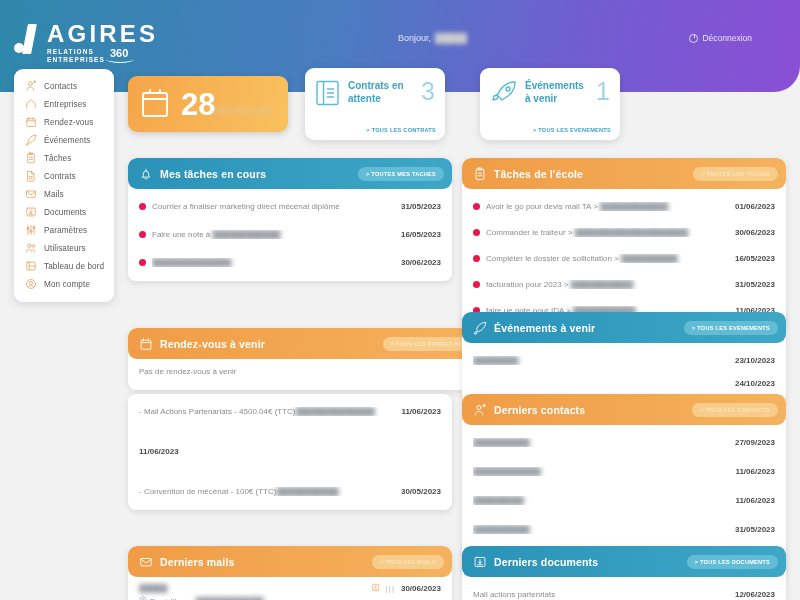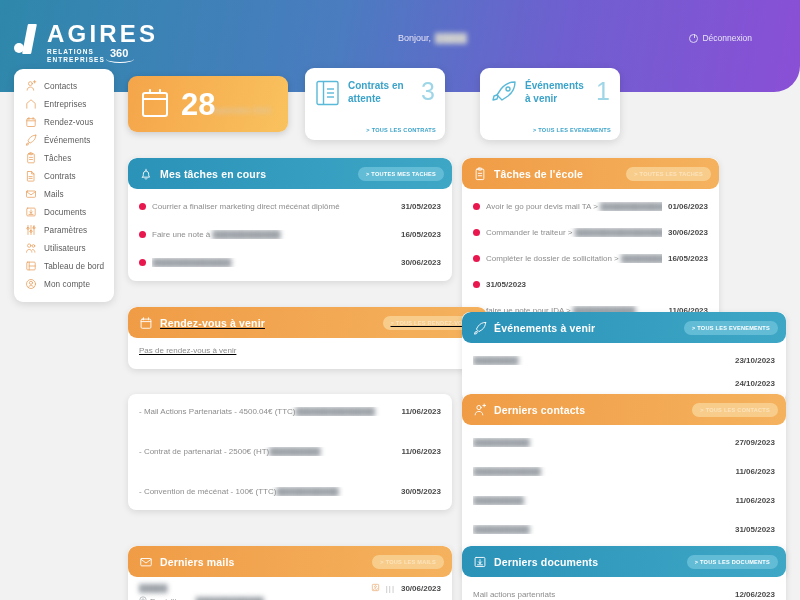--- a/index.html
+++ b/index.html
@@ -325,21 +325,21 @@
         <span class="txt"><span>Faire une note à </span><span class="blur">████████████</span></span>
         <span class="date">16/05/2023</span>
       </div>
       <div class="row" style="min-height:22px;">
         <span class="bullet"></span>
         <span class="txt"><span></span><span class="blur">██████████████</span></span>
         <span class="date">30/06/2023</span>
       </div>
     </div>
   </div>
-<div class="panel" id="p-school" style="left:462px;top:158px;width:257px;">
+<div class="panel" id="p-school" style="left:462px;top:158px;width:324px;">
     <div class="panel-head orange">
       <span class="panel-ico">
         <svg width="14" height="14" viewBox="0 0 20 20" fill="none" stroke="currentColor" stroke-width="1.3" stroke-linecap="round" stroke-linejoin="round">
           <rect x="4.5" y="3" width="11" height="15" rx="1.4"></rect>
           <rect x="7.5" y="1.5" width="5" height="3" rx="1"></rect>
           <line x1="7.5" y1="9" x2="12.5" y2="9"></line>
           <line x1="7.5" y1="12.5" x2="12.5" y2="12.5"></line>
         </svg>
       </span>
       <span class="panel-title">Tâches de l'école</span>
@@ -356,30 +356,31 @@
         <span class="txt"><span>Commander le traiteur &gt; </span><span class="blur">████████████████████</span></span>
         <span class="date">30/06/2023</span>
       </div>
       <div class="row" style="min-height:22px;">
         <span class="bullet"></span>
         <span class="txt"><span>Compléter le dossier de sollicitation &gt; </span><span class="blur">██████████</span></span>
         <span class="date">16/05/2023</span>
       </div>
       <div class="row" style="min-height:22px;">
         <span class="bullet"></span>
+        <span class="txt"><span>facturation pour 2023 &gt; </span><span class="blur">███████████</span></span>
         <span class="date">31/05/2023</span>
       </div>
       <div class="row" style="min-height:22px;">
         <span class="bullet"></span>
         <span class="txt"><span>faire ue note pour IDA &gt; </span><span class="blur">███████████</span></span>
         <span class="date">11/06/2023</span>
       </div>
     </div>
   </div>
-<div class="panel" id="p-appt" style="left:128px;top:307px;width:359px;text-decoration:underline;">
+<div class="panel" id="p-appt" style="left:128px;top:328px;width:359px;">
     <div class="panel-head orange">
       <span class="panel-ico">
         <svg width="14" height="14" viewBox="0 0 20 20" fill="none" stroke="currentColor" stroke-width="1.3" stroke-linecap="round" stroke-linejoin="round">
           <rect x="3" y="4.5" width="14" height="13" rx="1.6"></rect>
           <line x1="3" y1="8" x2="17" y2="8"></line>
           <line x1="6.5" y1="2.5" x2="6.5" y2="5.5"></line>
           <line x1="13.5" y1="2.5" x2="13.5" y2="5.5"></line>
         </svg>
       </span>
       <span class="panel-title">Rendez-vous à venir</span>
@@ -411,21 +412,20 @@
       </div>
     </div>
   </div>
 <div class="panel" id="p-contracts" style="left:128px;top:394px;width:324px;">
     <div class="panel-body" style="display:flex;flex-direction:column;gap:18px;">
       <div class="row" style="min-height:22px;">
         <span class="txt"><span> - Mail Actions Partenariats - 4500.04€ (TTC)</span><span class="blur">██████████████</span></span>
         <span class="date">11/06/2023</span>
       </div>
       <div class="row" style="min-height:22px;">
-        <span class="txt"><span> - Contrat de partenariat - 2500€ (HT)</span><span class="blur">█████████</span></span>
         <span class="date">11/06/2023</span>
       </div>
       <div class="row" style="min-height:22px;">
         <span class="txt"><span> - Convention de mécénat - 100€ (TTC)</span><span class="blur">███████████</span></span>
         <span class="date">30/05/2023</span>
       </div>
     </div>
   </div>
 <div class="panel" id="p-contacts" style="left:462px;top:394px;width:324px;">
     <div class="panel-head orange">

